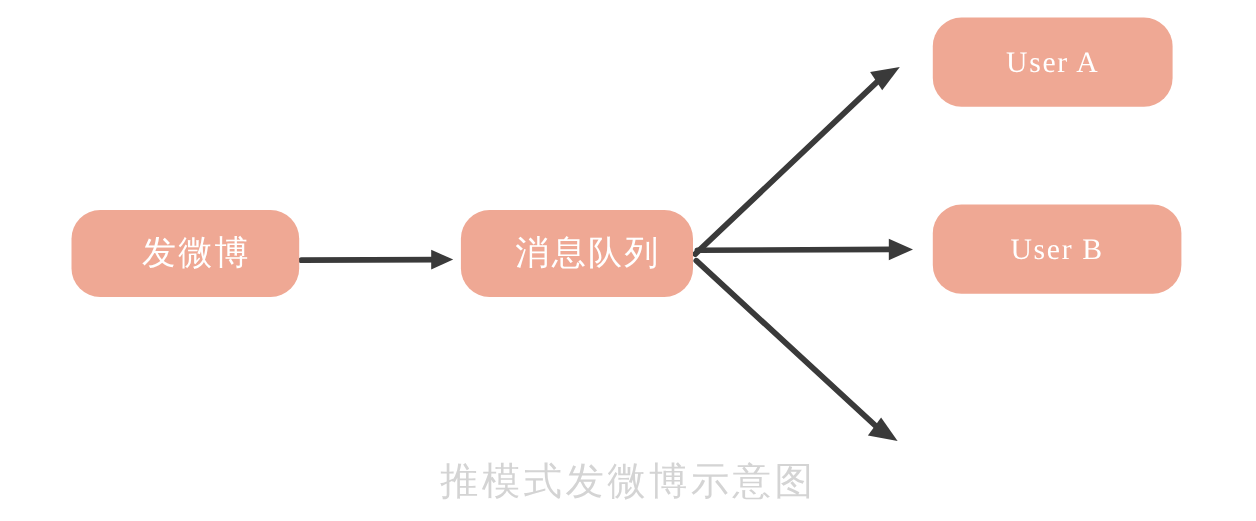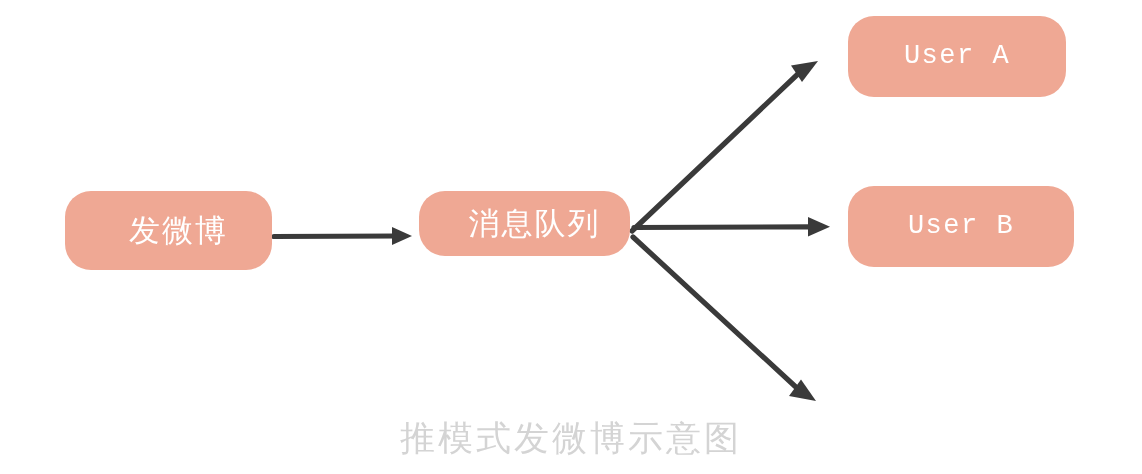--- a/index.html
+++ b/index.html
@@ -43,28 +43,28 @@
     user-select: none;
   }
   .label-cjk {
     font-family: "DejaVu Sans", sans-serif;
     font-size: 31px;
     letter-spacing: 2px;
     font-weight: 400;
     margin-left: 20px;
   }
   .label-latin {
-    font-family: Liberation Mono, monospace;
+    font-family: Liberation Serif, serif;
     font-size: 27px;
     letter-spacing: 1.5px;
     font-weight: 400;
   }
   
   #node-publish  { left: 65px;  top: 191px; width: 207px; height: 79px; }
-  #node-queue    { left: 419px; top: 191px; width: 211px; height: 65px; }
+  #node-queue    { left: 419px; top: 191px; width: 211px; height: 79px; }
   #node-user-a   { left: 848px; top: 16px;  width: 218px; height: 81px; }
   #node-user-b   { left: 848px; top: 186px; width: 226px; height: 81px; }
   #node-user-c   { left: 848px; top: 355px; width: 218px; height: 81px; }
 
   #diagram-caption {
     position: absolute;
     left: 0;
     top: 417px;
     width: 1142px;
     text-align: center;

